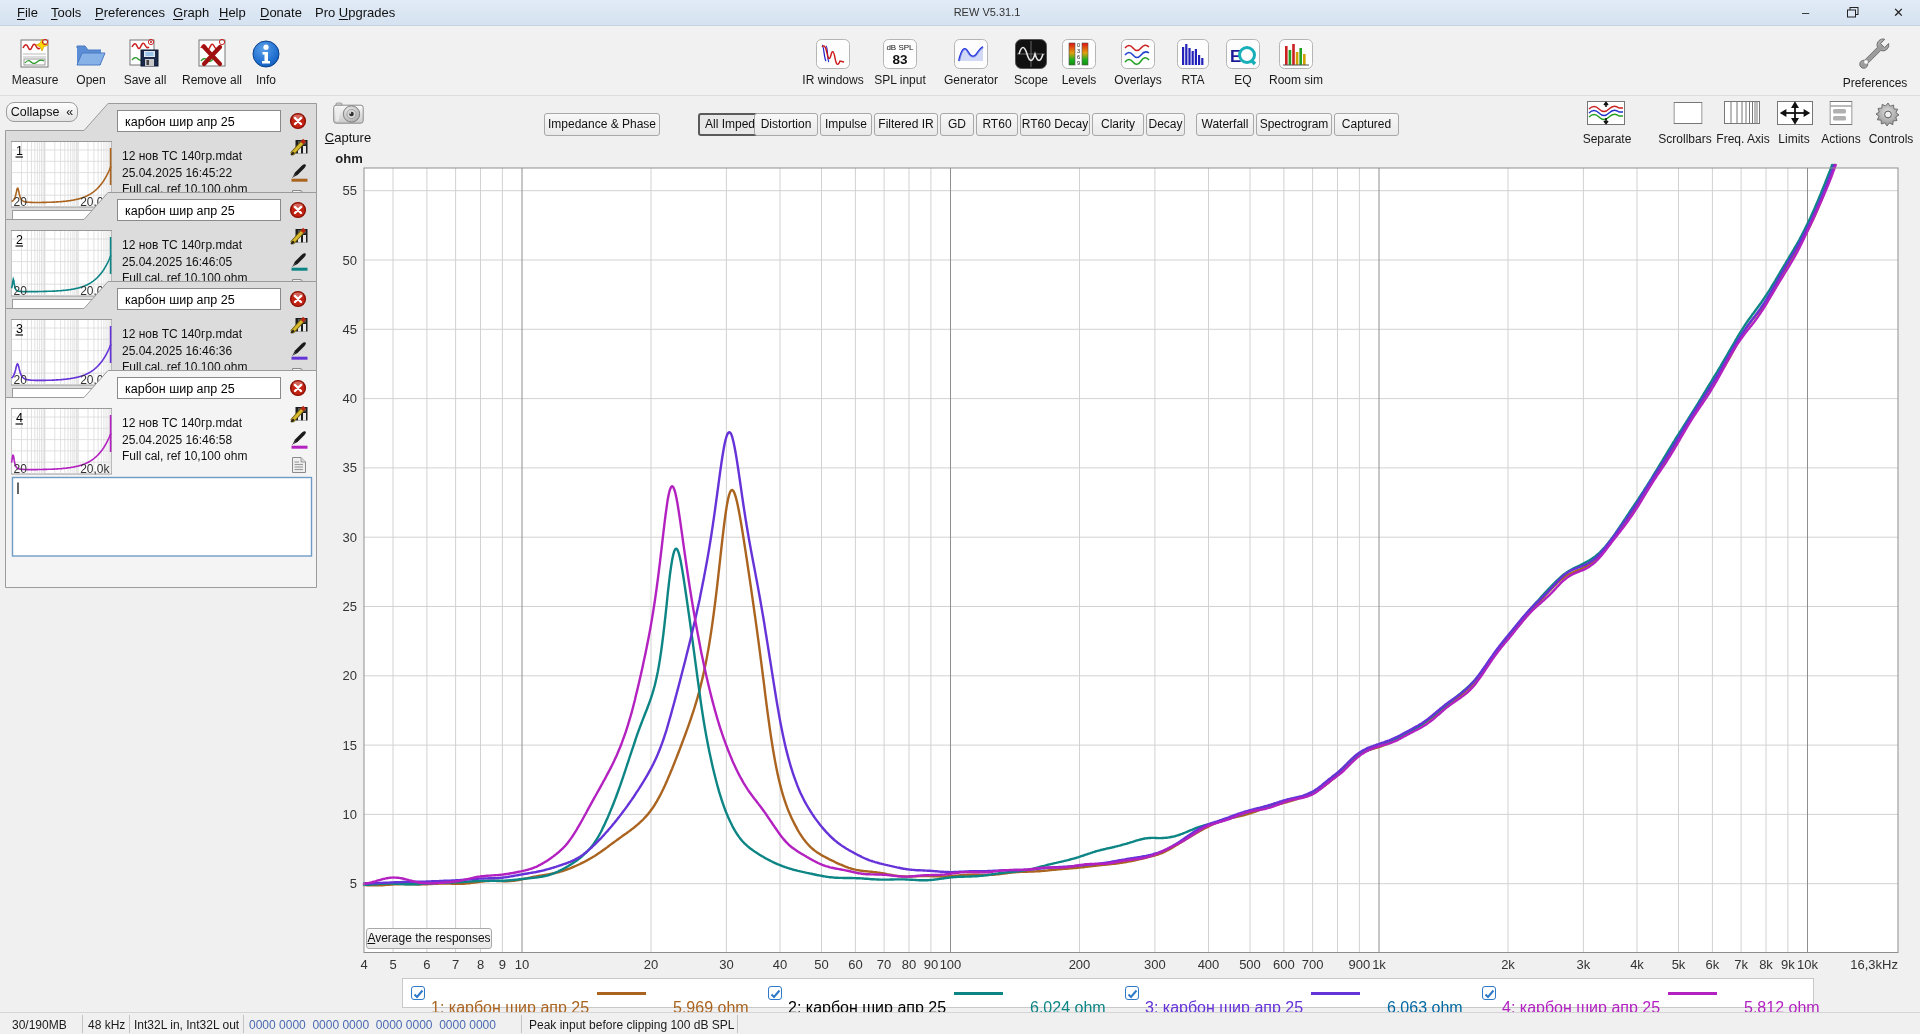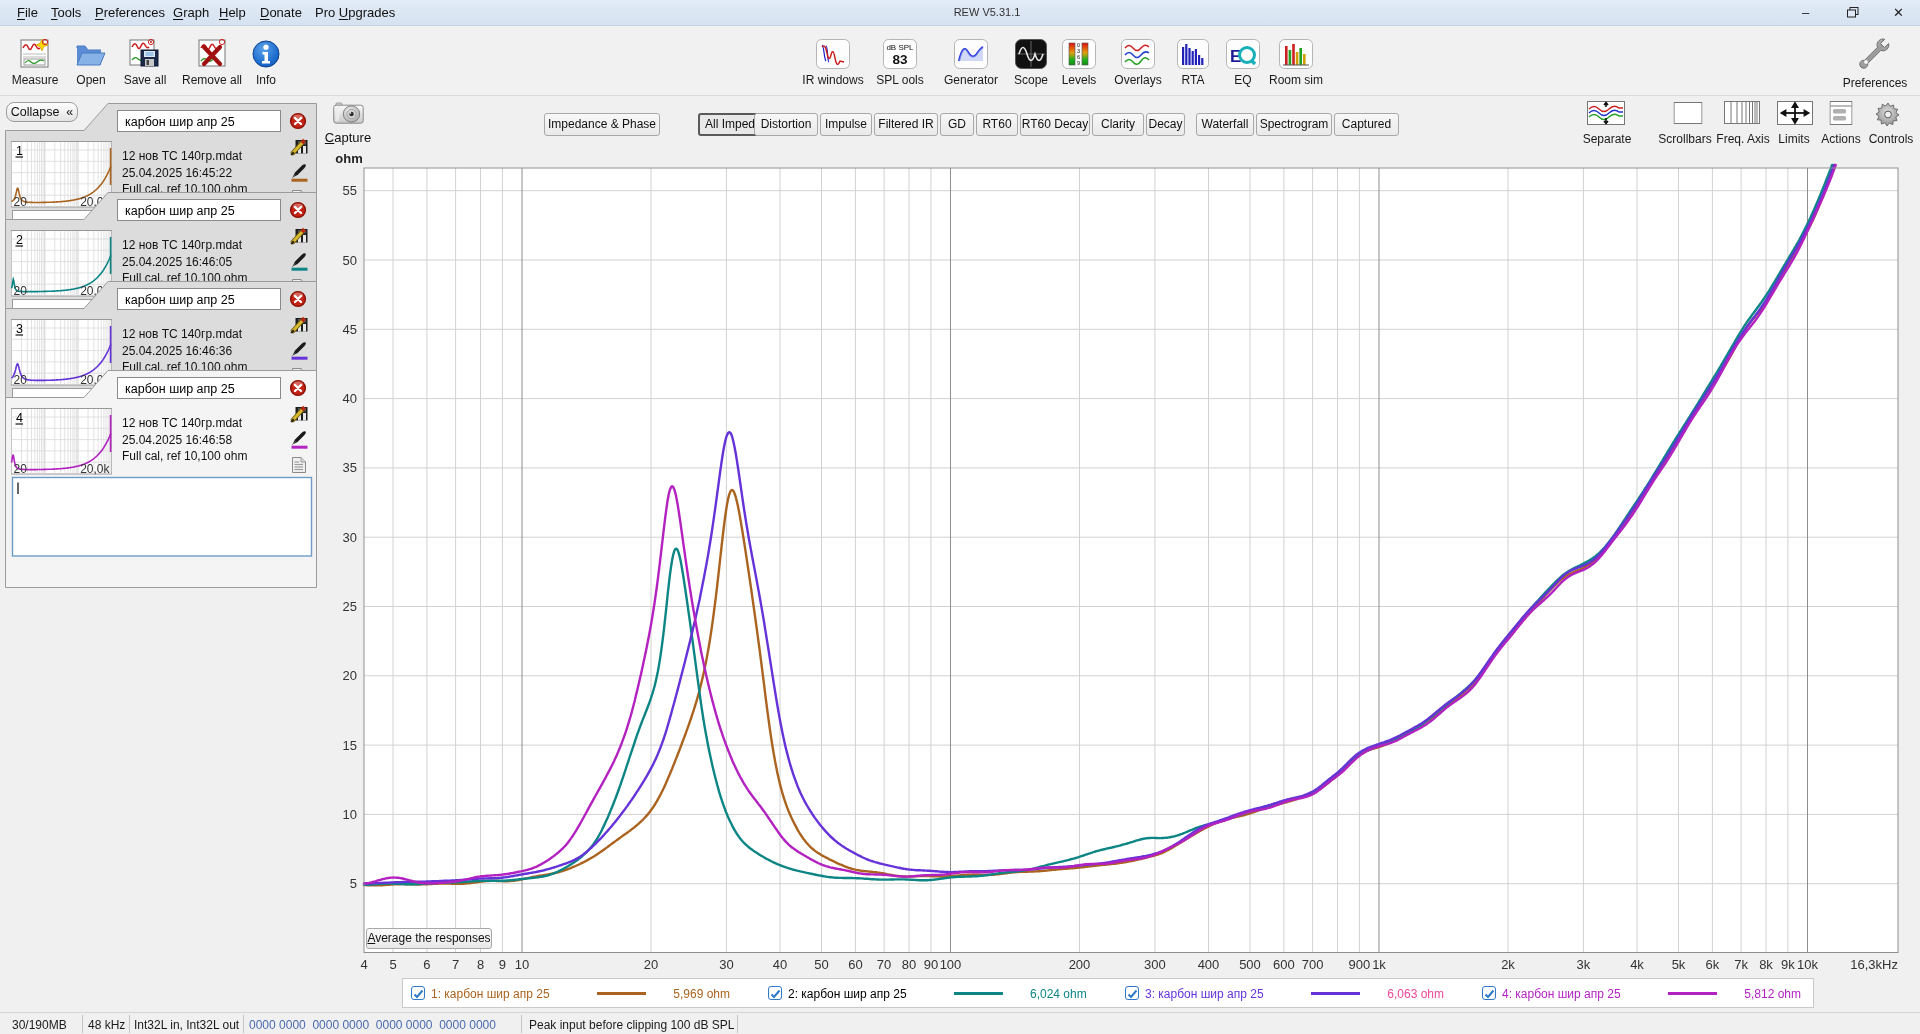--- a/index.html
+++ b/index.html
@@ -10,21 +10,21 @@
 #toolbar { position:absolute; left:0; top:26px; width:1920px; height:70px; background:#f1f1f1; border-bottom:1px solid #dcdcdc; }
 .tblabel { font-size:12px; color:#1a1a1a; white-space:nowrap; }
 #sidebar { position:absolute; left:0; top:96px; width:322px; height:916px; background:#f0f0f0; }
 #collapse { position:absolute; left:6px; top:6px; width:72px; height:20px; border:1px solid #9d9d9d; border-radius:8px; background:linear-gradient(#fefefe,#e3e3e3); font-size:12.5px; color:#111; text-align:center; line-height:18px; }
 .tab { position:absolute; top:113px; height:23px; border:1px solid #a8a8a8; border-radius:3px; background:linear-gradient(#f8f8f8,#e9e9e9); font-size:12px; color:#111; text-align:center; line-height:21px; white-space:nowrap; }
 .tab.sel { border:2px solid #5a5a5a; background:#e8e8e8; line-height:19px; }
 .rlabel { position:absolute; font-size:12px; color:#1a1a1a; white-space:nowrap; transform:translateX(-50%); }
 #avgbtn { position:absolute; left:366px; top:928px; width:126px; white-space:nowrap; height:21px; border:1px solid #a8a8a8; border-radius:3px; background:linear-gradient(#fbfbfb,#e8e8e8); font-size:12px; color:#111; text-align:center; line-height:19px; }
 #legendbox { position:absolute; left:402px; top:978px; width:1412px; height:30px; background:#fff; border:1px solid #c9c9c9; }
 .cb { position:absolute; top:7px; width:14px; height:14px; background:#fff; border:1.5px solid #2e79c8; border-radius:3px; }
-.legtxt { position:absolute; top:8px; font-size:12px; white-space:nowrap; }
+.legtxt { position:absolute; top:20px; font-size:16px; white-space:nowrap; }
 #statusbar { position:absolute; left:0; top:1012px; width:1920px; height:22px; background:#f0f0f0; border-top:1px solid #d5d5d5; font-size:12px; color:#1a1a1a; }
 .sbtext { position:absolute; top:5px; white-space:nowrap; }
 .sbsep { position:absolute; top:2px; width:1px; height:18px; background:#c4c4c4; }
 </style></head>
 <body>
 <div id="titlebar">
   <span class="menu" style="left:17px"><u>F</u>ile</span>
   <span class="menu" style="left:51px"><u>T</u>ools</span>
   <span class="menu" style="left:95px"><u>P</u>references</span>
   <span class="menu" style="left:173px"><u>G</u>raph</span>
@@ -98,21 +98,21 @@
         <rect x="0.5" y="0.5" width="33" height="29" rx="5" fill="#fdfdfd" stroke="#b5b5b5"></rect>
         <path d="M6,6 C8,6 8,20 10,22 M10,7 C12,7 11,22 13,23" fill="none" stroke="#1a1acc" stroke-width="1.2"></path>
         <path d="M6,8 Q9,4 11,14 T15,16 T19,19 T24,22 L28,23" fill="none" stroke="#cc1a1a" stroke-width="1.4"></path>
       </svg></div>
     <div class="tblabel" style="position:absolute;left:833px;top:47px;transform:translateX(-50%)">IR windows</div>
 <div style="position:absolute;left:900px;top:13px;transform:translateX(-50%)"><svg width="34" height="30" viewBox="0 0 34 30">
         <rect x="0.5" y="0.5" width="33" height="29" rx="5" fill="#fdfdfd" stroke="#b5b5b5"></rect>
         <text x="17" y="11" font-size="8" text-anchor="middle" fill="#111" font-family="Liberation Sans">dB SPL</text>
         <text x="17" y="25" font-size="13.5" font-weight="bold" text-anchor="middle" fill="#111" font-family="Liberation Sans">83</text>
       </svg></div>
-    <div class="tblabel" style="position:absolute;left:900px;top:47px;transform:translateX(-50%)">SPL ools</div>
+    <div class="tblabel" style="position:absolute;left:900px;top:47px;transform:translateX(-50%)">SPL input</div>
 <div style="position:absolute;left:971px;top:13px;transform:translateX(-50%)"><svg width="34" height="30" viewBox="0 0 34 30">
         <rect x="0.5" y="0.5" width="33" height="29" rx="5" fill="#fdfdfd" stroke="#b5b5b5"></rect>
         <path d="M5,22 Q9,4 14,13 T24,13 Q27,9 29,8" fill="none" stroke="#2233dd" stroke-width="2"></path>
         <path d="M5,22 Q9,4 14,13 T24,13 Q27,9 29,8 L29,22 Z" fill="#aebcf0" opacity="0.55"></path>
       </svg></div>
     <div class="tblabel" style="position:absolute;left:971px;top:47px;transform:translateX(-50%)">Generator</div>
 <div style="position:absolute;left:1031px;top:13px;transform:translateX(-50%)"><svg width="32" height="30" viewBox="0 0 32 30">
         <rect x="0.5" y="0.5" width="31" height="29" rx="6" fill="#111" stroke="#555"></rect>
         <line x1="16" y1="2" x2="16" y2="28" stroke="#666"></line>
         <line x1="2" y1="15" x2="30" y2="15" stroke="#666"></line>
@@ -705,21 +705,21 @@
         <path d="M2.5,6.5 L5,9 L10.5,2.5" fill="none" stroke="#2e79c8" stroke-width="2"></path>
       </svg></div>
     <div class="legtxt" style="left:385px;color:#000000">2: карбон шир апр 25</div>
     <div style="position:absolute;left:551px;top:13px;width:49px;height:2.6px;background:#0e8585"></div>
     <div class="legtxt" style="left:627px;color:#0e8585;width:57px;">6,024 ohm</div>
     <div class="cb" style="left:722px"><svg width="13" height="13" viewBox="0 0 13 13">
         <path d="M2.5,6.5 L5,9 L10.5,2.5" fill="none" stroke="#2e79c8" stroke-width="2"></path>
       </svg></div>
     <div class="legtxt" style="left:742px;color:#6633d9">3: карбон шир апр 25</div>
     <div style="position:absolute;left:908px;top:13px;width:49px;height:2.6px;background:#6633d9"></div>
-    <div class="legtxt" style="left:984px;color:#ec4899;width:57px;text-align:right">6,063 ohm</div>
+    <div class="legtxt" style="left:984px;color:#0369a1;width:57px;text-align:right">6,063 ohm</div>
     <div class="cb" style="left:1079px"><svg width="13" height="13" viewBox="0 0 13 13">
         <path d="M2.5,6.5 L5,9 L10.5,2.5" fill="none" stroke="#2e79c8" stroke-width="2"></path>
       </svg></div>
     <div class="legtxt" style="left:1099px;color:#b322c1">4: карбон шир апр 25</div>
     <div style="position:absolute;left:1265px;top:13px;width:49px;height:2.6px;background:#b322c1"></div>
     <div class="legtxt" style="left:1341px;color:#b322c1;width:57px;text-align:right">5,812 ohm</div>
   </div>
 <div id="statusbar">
   <div class="sbtext" style="left:12px">30/190MB</div>
   <div class="sbsep" style="left:82px"></div>

